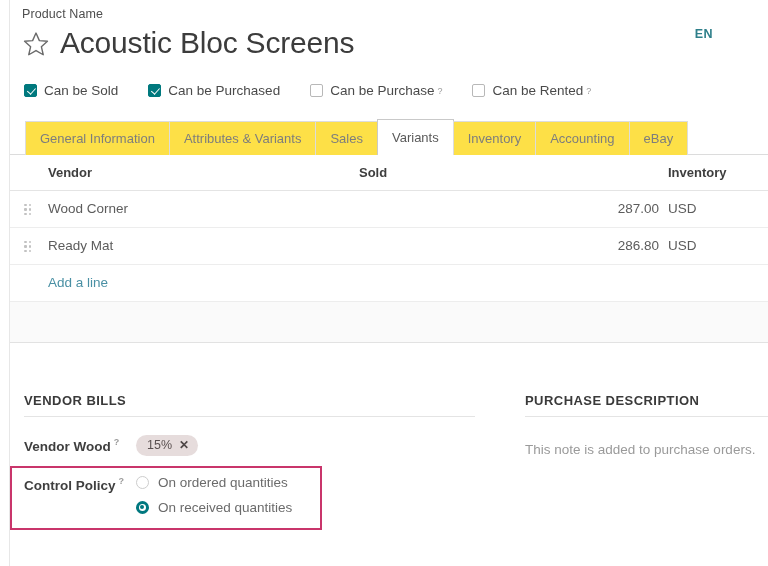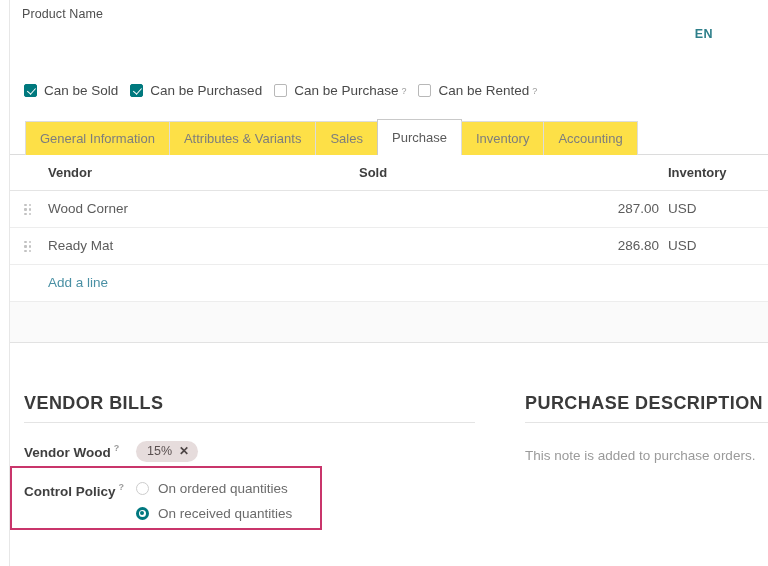--- a/index.html
+++ b/index.html
@@ -80,21 +80,21 @@
     position: absolute;
     left: 24px;
     top: 83px;
     display: flex;
     align-items: center;
     font-size: 13.5px;
   }
   .cb-item {
     display: flex;
     align-items: center;
-    margin-right: 12px;
+    margin-right: 30px;
     white-space: nowrap;
   }
   .cb-box {
     width: 13px;
     height: 13px;
     border-radius: 2px;
     box-sizing: border-box;
     margin-right: 7px;
     position: relative;
     flex: 0 0 13px;
@@ -258,21 +258,21 @@
     width: 510px;
     padding-left: 14px;
     box-sizing: border-box;
   }
   .col-right {
     flex: 1;
     padding-left: 12px;
     box-sizing: border-box;
   }
   .section-title {
-    font-size: 18px;
+    font-size: 13px;
     font-weight: 700;
     color: #3a3a3a;
     letter-spacing: .45px;
     padding-bottom: 8px;
     margin-top: 38px;
   }
   .section-rule {
     height: 1px;
     background: #e4e4e4;
   }
@@ -369,20 +369,28 @@
 </style>
 </head>
 <body>
 
 <div id="page">
 
   <div class="sheet-left-rule"></div>
 
   <div class="header">
     <div class="field-label-small">Product Name</div>
+    <div class="title-row">
+      <span class="star-icon">
+        <svg width="28" height="28" viewBox="0 0 24 24" fill="none" stroke="#6a6a6a" stroke-width="1.2" stroke-linejoin="round">
+          <polygon points="12,2.6 14.9,9.1 21.8,9.7 16.6,14.3 18.2,21.2 12,17.6 5.8,21.2 7.4,14.3 2.2,9.7 9.1,9.1"></polygon>
+        </svg>
+      </span>
+      <span class="product-title">Acoustic Bloc Screens</span>
+    </div>
   </div>
   <div class="lang-badge">EN</div>
 
   <div class="checkbox-row">
 
     <label class="cb-item">
       <span class="cb-box on"></span>
       <span class="cb-label">Can be Sold</span>
     </label>
 
@@ -402,23 +410,24 @@
       <span class="cb-label">Can be Rented</span>
       <span class="help-sup">?</span>
     </label>
 
   </div>
 
   <div class="tabs">
     <div class="tab first">General Information</div>
     <div class="tab">Attributes &amp; Variants</div>
     <div class="tab">Sales</div>
-    <div class="tab active">Purchase</div>
+    <div class="tab active">Variants</div>
     <div class="tab">Inventory</div>
     <div class="tab">Accounting</div>
+    <div class="tab">eBay</div>
   </div>
 
   <div class="list-wrap">
     <table class="list-table">
       <thead>
         <tr>
           <th class="col-handle"></th>
           <th class="col-vendor">Vendor</th>
           <th class="col-price">Sold</th>
           <th class="col-currency">Inventory</th>

